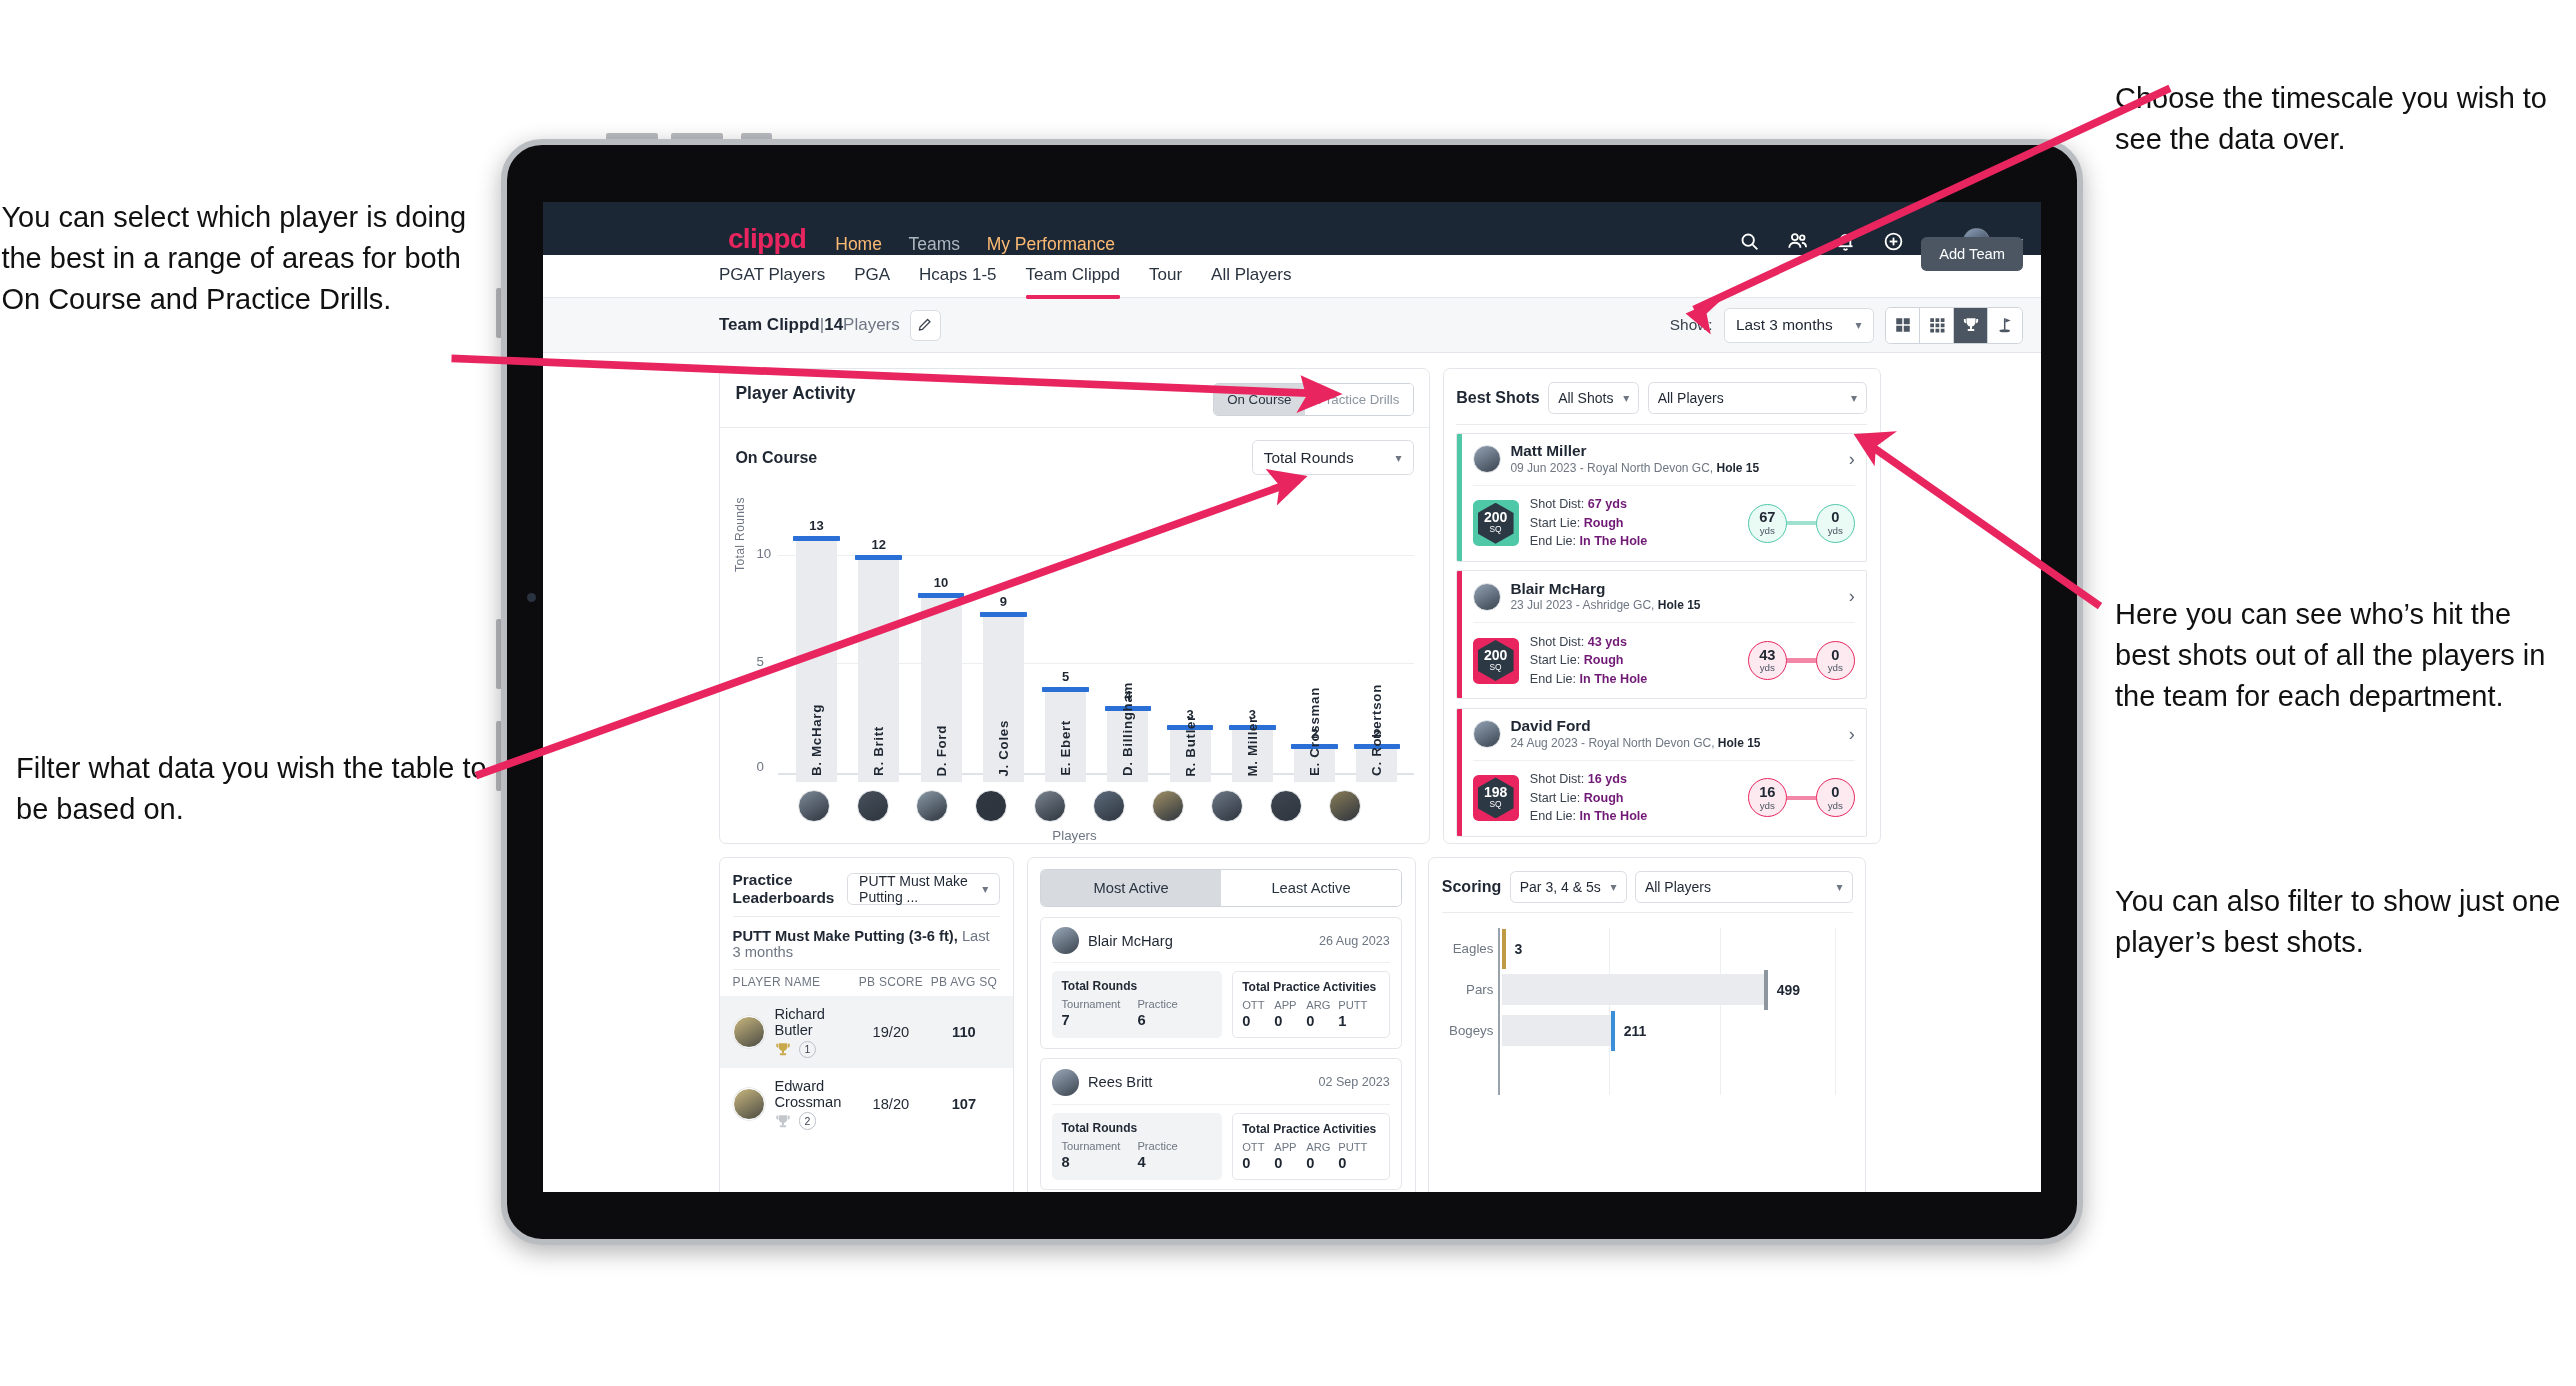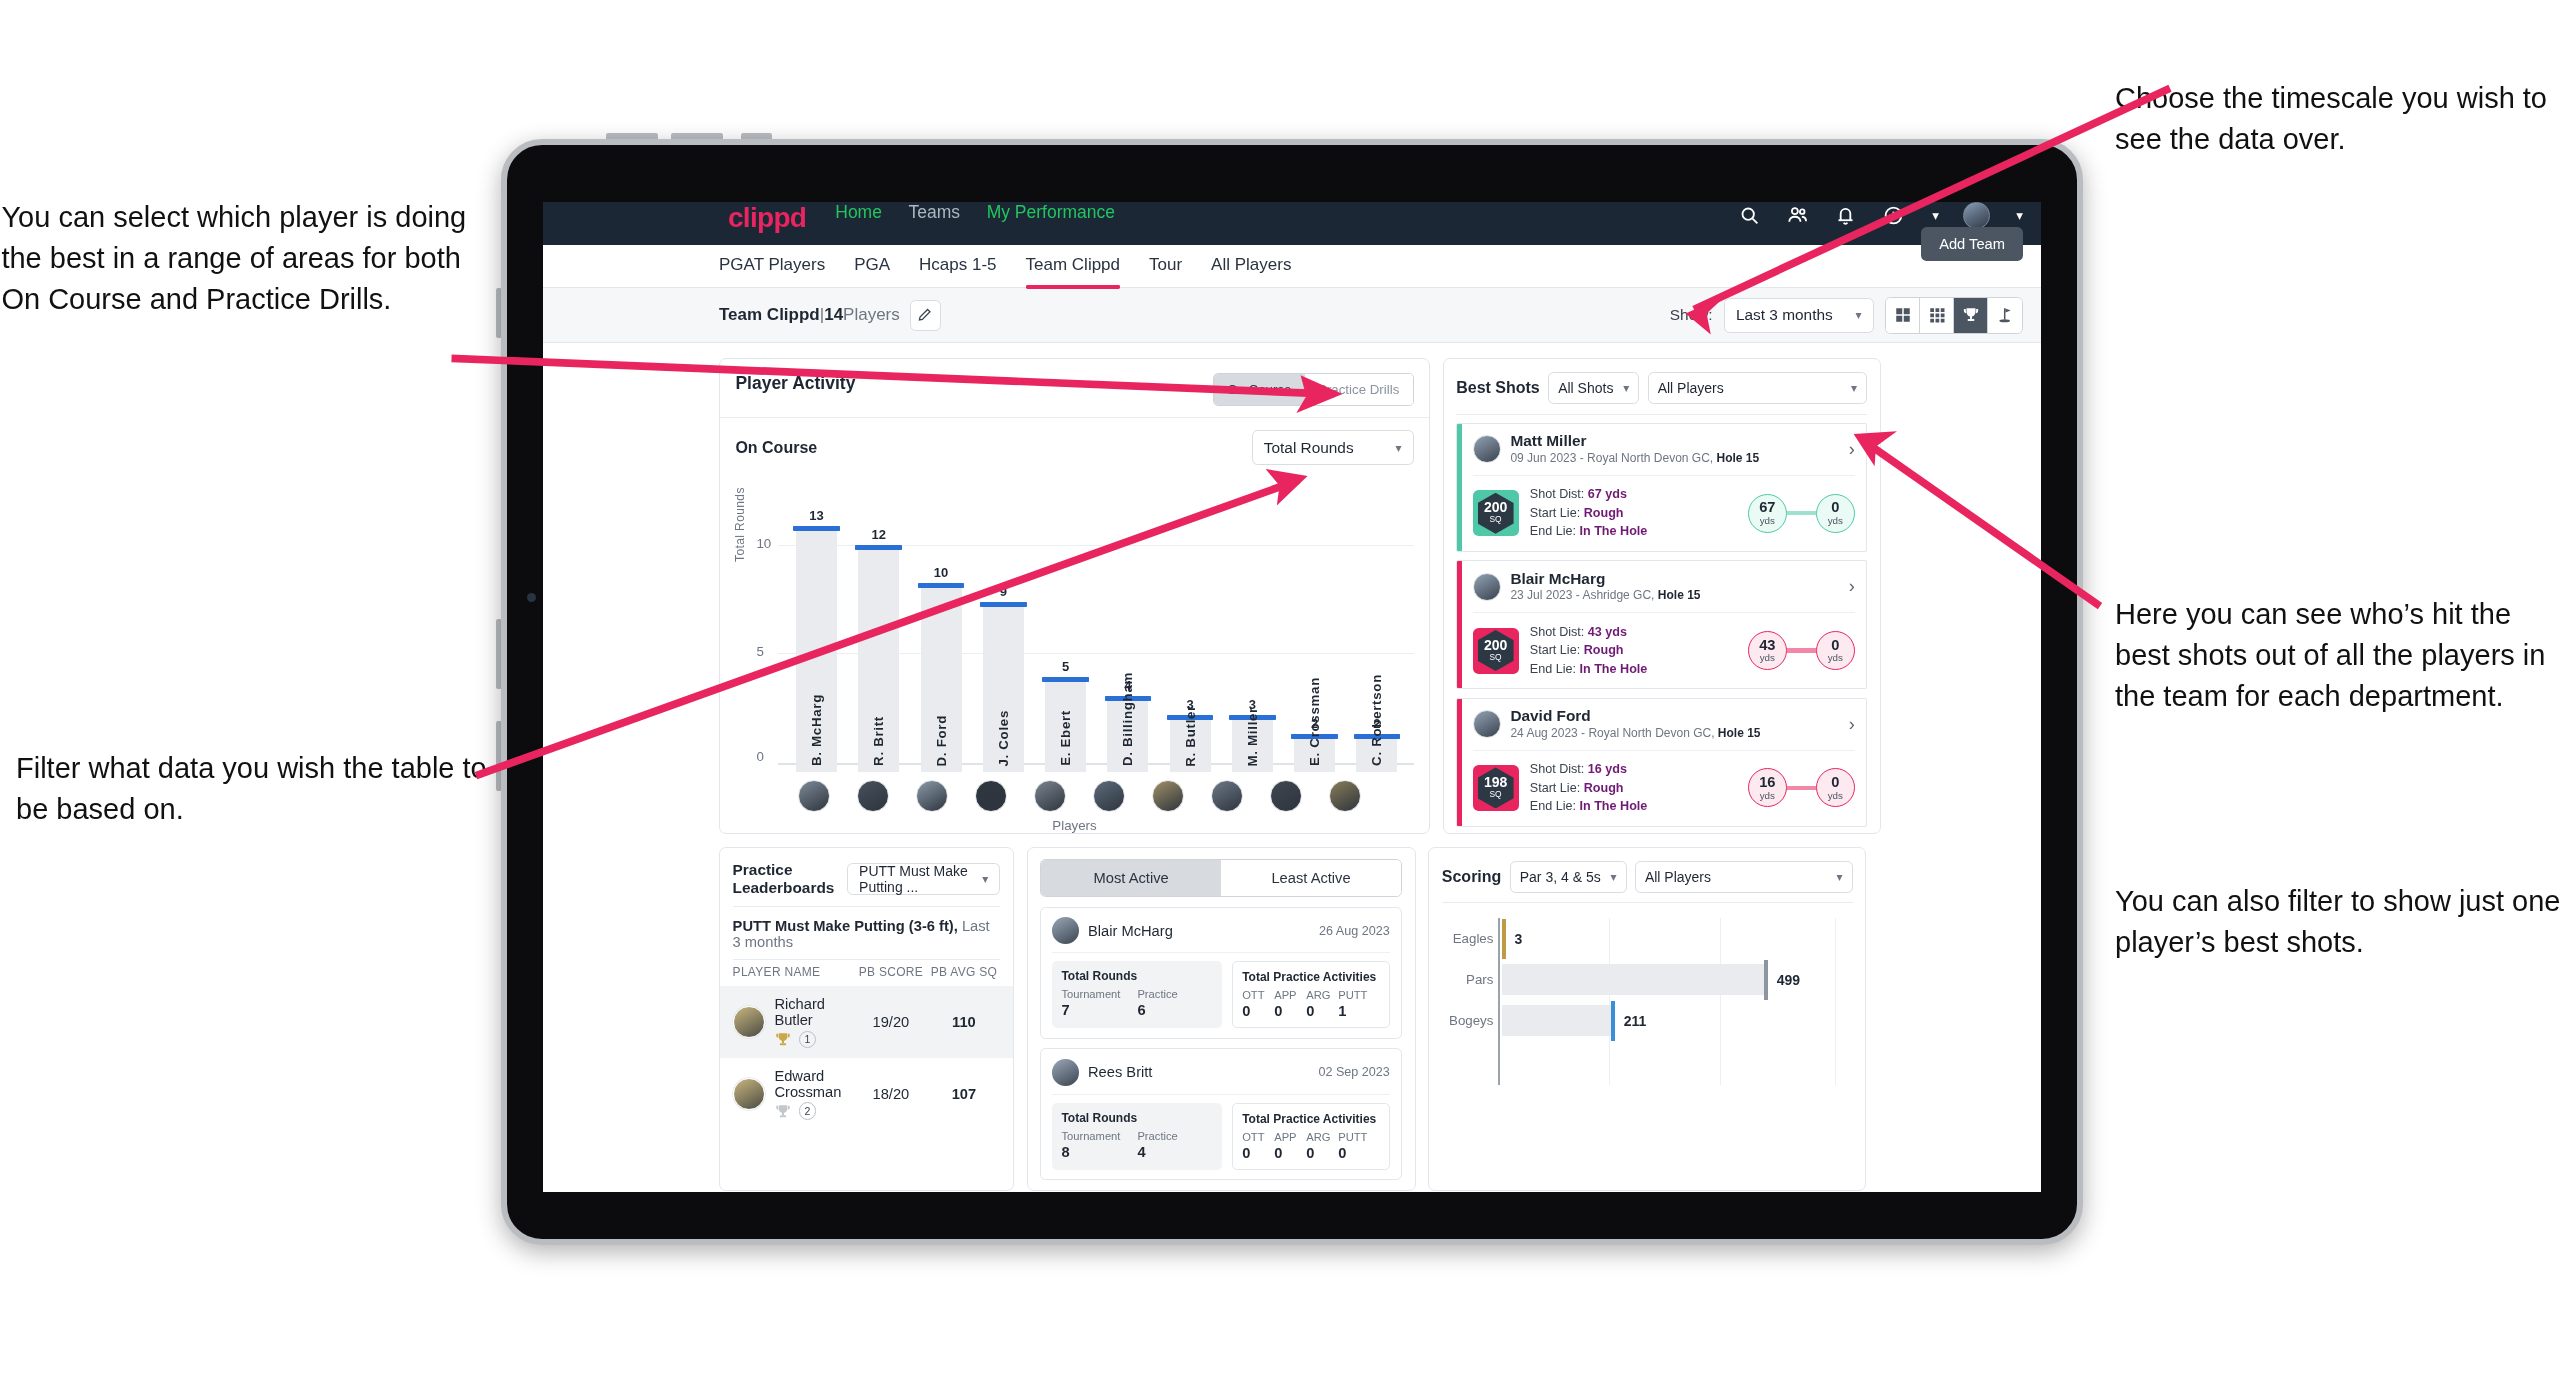--- a/index.html
+++ b/index.html
@@ -31,25 +31,25 @@
   #hw-left2 { left:496px; top:619px; width:6.3px; height:70px; background:#b9bcc0;position:absolute;border-radius:2.1px; }
   #hw-left3 { left:496px; top:721px; width:6.3px; height:70px; background:#b9bcc0;position:absolute;border-radius:2.1px; }
   .cam { position:absolute; left:522px; top:657px; width:9px; height:9px;
          border-radius:50%; background:#2a3340; }
 
   
   #screen { position:absolute; left:543px; top:202px; width:1498px; height:990px;
             background:#fff; overflow:hidden; }
 
   
-  .topnav { height:43px; background:#1b2735; display:flex; align-items:flex-start;
+  .topnav { height:53px; background:#1b2735; display:flex; align-items:flex-end;
             padding-left:185px; }
   .logo { color:#e8255f; font-size:28px; font-weight:700; letter-spacing:-0.7px;
           margin-right:29px; }
-  .navlink { color:#22c55e; font-size:17.5px; margin-right:26.6px; }
+  .navlink { color:#fdba74; font-size:17.5px; margin-right:26.6px; }
   .navlink.dim { color:#aeb6c0; }
   .nav-right { margin-left:auto; display:flex; align-items:center; gap:24px;
                padding-right:18px; }
   .nicon { width:24px; height:24px; display:flex; align-items:center; justify-content:center; }
   .nicon svg { width:21px; height:21px; stroke:#fff; fill:none; stroke-width:2.1; }
   .chev-sm { color:#fff; font-size:13.3px; margin-left:2.8px; }
   .avatar-nav { width:26.6px; height:26.6px; border-radius:50%;
      background:linear-gradient(150deg,#8aa0bb 0%,#5d6c80 45%,#2f3a49 100%);
      border:1.4px solid #7e8896; }
 

